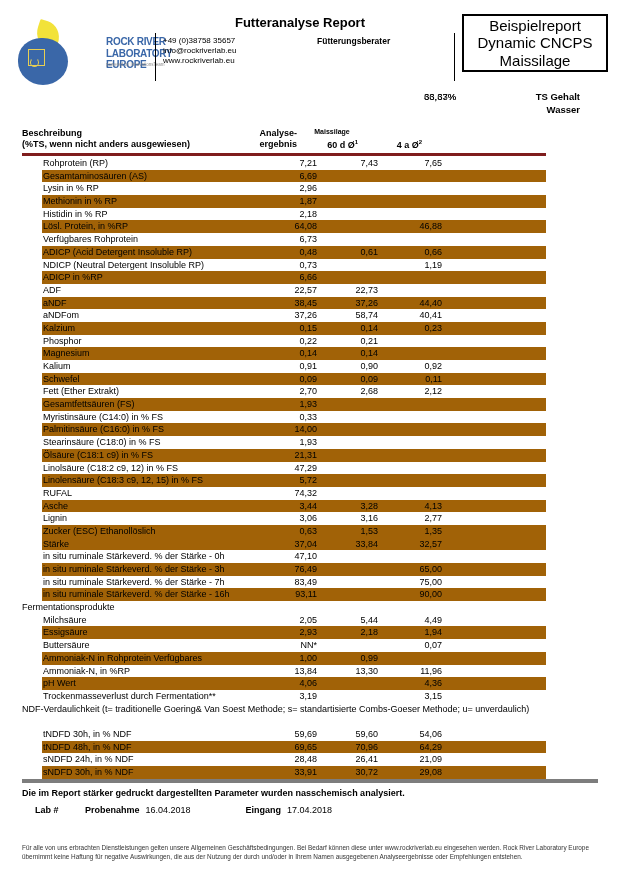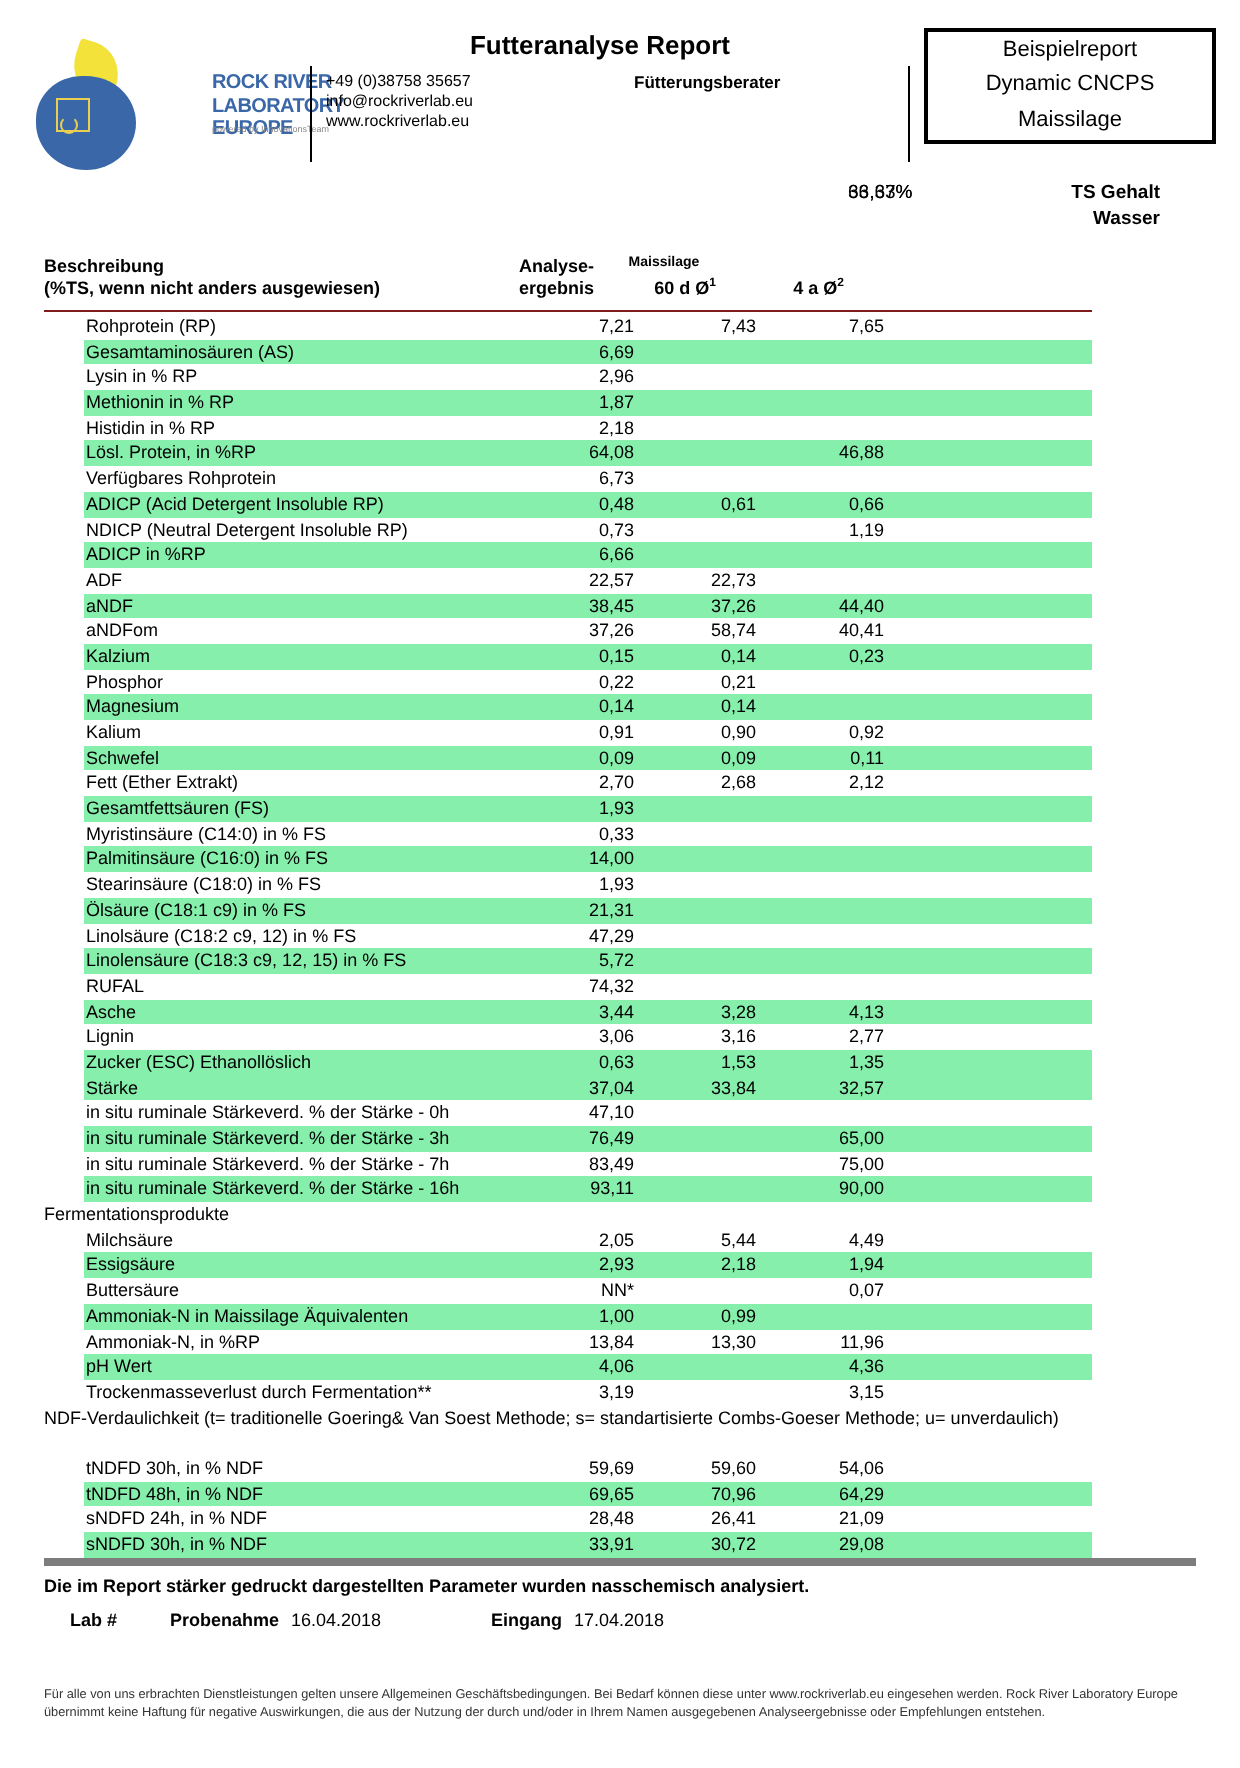--- a/index.html
+++ b/index.html
@@ -23,40 +23,40 @@
   .logo-text { position:absolute; left:92px; top:14px; color:#3a67a8;
     font-weight:bold; font-size:10px; line-height:11.5px; letter-spacing:-0.3px; }
   .logo-tagline { position:absolute; left:92px; top:40px; font-size:4.5px; color:#8a8a8a; }
   .vline { width:1px; background:#000; }
   .report-title { left:180px; top:15px; width:240px; text-align:center;
     font-size:13px; font-weight:bold; }
   .contact { left:163px; top:36px; font-size:8px; line-height:10px; }
   .advisor { left:317px; top:36px; font-size:8.5px; font-weight:bold; }
   .sample-box { left:462px; top:14px; width:146px; height:58px; border:2px solid #000;
     display:flex; flex-direction:column; align-items:center; justify-content:center;
-    font-size:11px; line-height:17.5px; text-align:center; }
+    font-size:15px; line-height:17.5px; text-align:center; }
   .ts-block { left:420px; top:90px; width:160px; font-size:9.5px; line-height:13px; }
   .ts-line { display:flex; }
   .ts-line .lbl { flex:1; text-align:right; font-weight:bold; }
   .ts-line .val { width:46px; text-align:left; margin-left:4px; }
 
   
   .table { left:22px; top:126px; width:524px; font-size:9px; }
-  .thead { position:relative; height:30px; border-bottom:1px solid #7f1d1d;
+  .thead { position:relative; height:30px; border-bottom:3px solid #7f1d1d;
     font-weight:bold; line-height:11px; }
   .th-desc { position:absolute; left:0; top:2px; }
   .th-analyse { position:absolute; left:205px; top:2px; width:70px; text-align:right; }
   .th-group { position:absolute; left:250px; top:0px; width:120px; text-align:center;
     font-size:7px; }
   .th-60d { position:absolute; left:266px; top:11px; width:70px; text-align:right; }
   .th-4a { position:absolute; left:330px; top:11px; width:70px; text-align:right; }
   .th-60d sup, .th-4a sup { font-size:6px; }
   .tbody { position:relative; margin-top:1px; }
   .row { position:relative; height:12.7px; line-height:12.7px; white-space:nowrap;margin-left:20px; }
-  .row.shaded { background:#86efac; }
+  .row.shaded { background:#a16207; }
   .row .label { padding-left:1px; }
   .val { position:absolute; top:0; width:70px; text-align:right; }
   .v1 { left:205px; } .v2 { left:266px; } .v3 { left:330px; }
   .section-row { position:relative; height:12.7px; line-height:12.7px; font-weight:normal; }
   .section-row.two-line { height:25.4px; line-height:12.7px; white-space:normal; }
 
   
   .thick-bar { left:22px; top:779px; width:576px; height:4px; background:#7d7d7d; }
   .bold-note { left:22px; top:788px; font-size:9px; font-weight:bold; }
   .lab-line { left:35px; top:805px; font-size:9px; display:flex; }
@@ -390,21 +390,21 @@
   </div>
 
   <div class="row">
     <span class="label">Buttersäure</span>
     <span class="val v1">NN*</span>
     <span class="val v2"></span>
     <span class="val v3">0,07</span>
   </div>
 
   <div class="row shaded">
-    <span class="label">Ammoniak-N in Maissilage Äquivalenten</span>
+    <span class="label">Ammoniak-N in Rohprotein Verfügbares</span>
     <span class="val v1">1,00</span>
     <span class="val v2">0,99</span>
     <span class="val v3"></span>
   </div>
 
   <div class="row">
     <span class="label">Ammoniak-N, in %RP</span>
     <span class="val v1">13,84</span>
     <span class="val v2">13,30</span>
     <span class="val v3">11,96</span>

